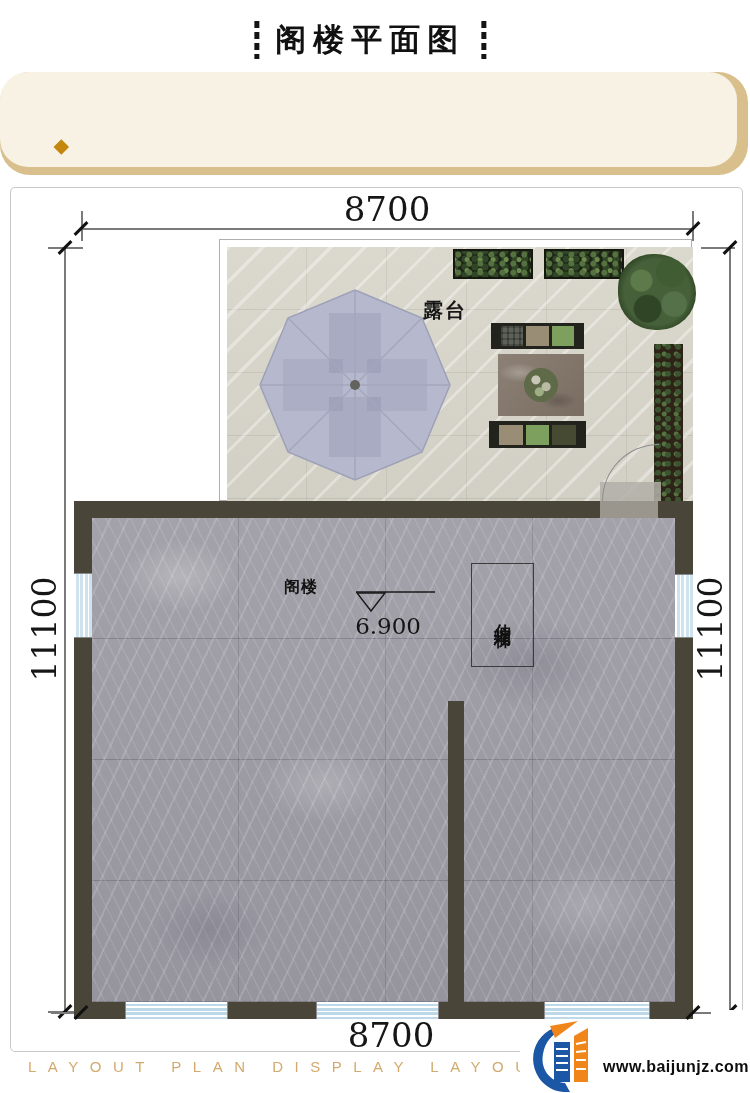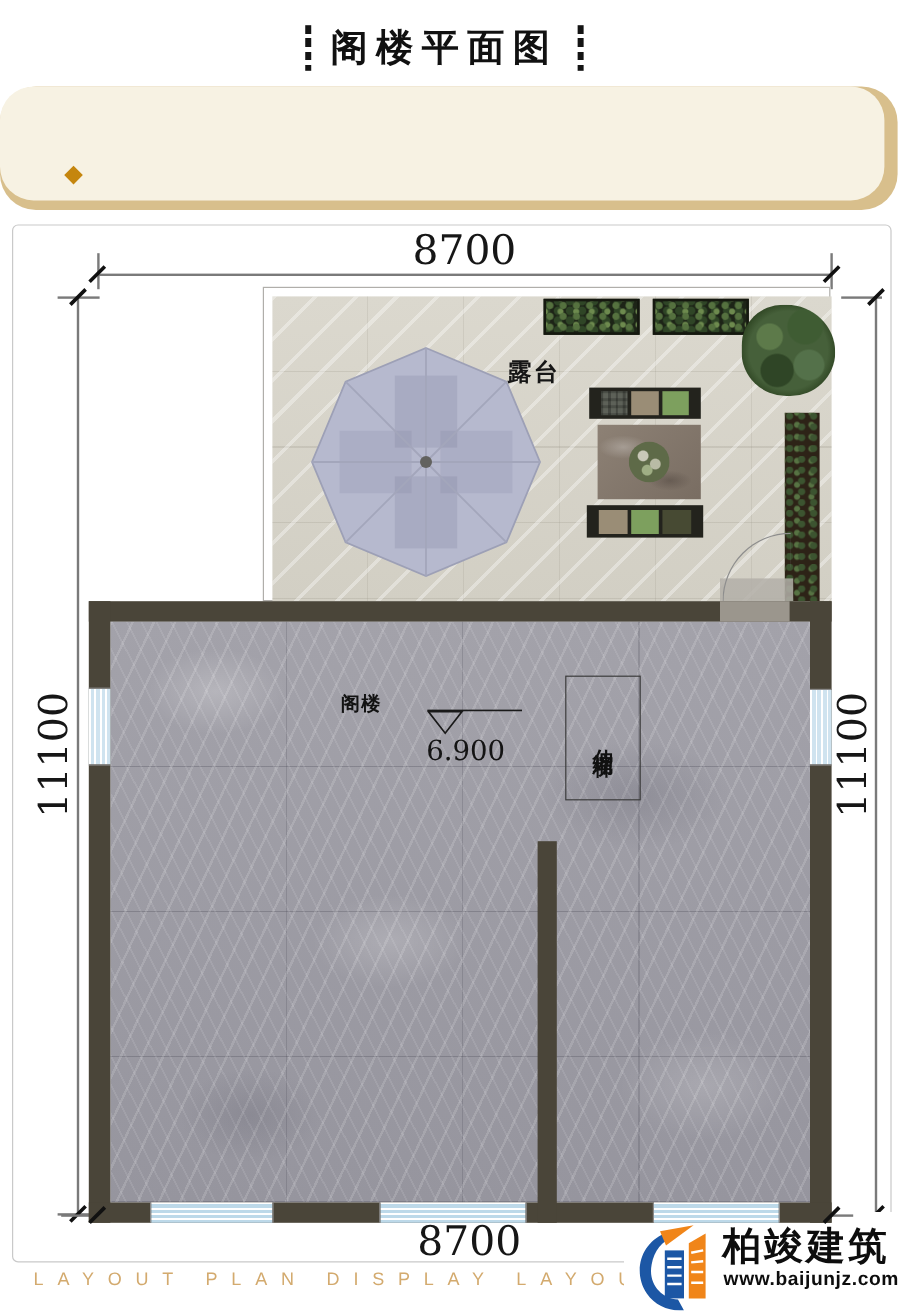--- a/index.html
+++ b/index.html
@@ -274,17 +274,16 @@
           <line x1="32" y1="52" x2="44" y2="52"></line>
       </g>
       <polygon points="50,18 64,10 64,64 50,64" fill="#f08519"></polygon>
       <g stroke="#ffffff" stroke-width="2">
         <line x1="52" y1="26" x2="62" y2="24"></line>
           <line x1="52" y1="34" x2="62" y2="33"></line>
         <line x1="52" y1="42" x2="62" y2="42"></line>
           <line x1="52" y1="51" x2="62" y2="51"></line>
       </g>
     </svg>
-    <div class="logo-name">柏竣建筑</div>
     <div class="logo-url">www.baijunjz.com</div>
   </div>
 
 </div>
 
 </body></html>

